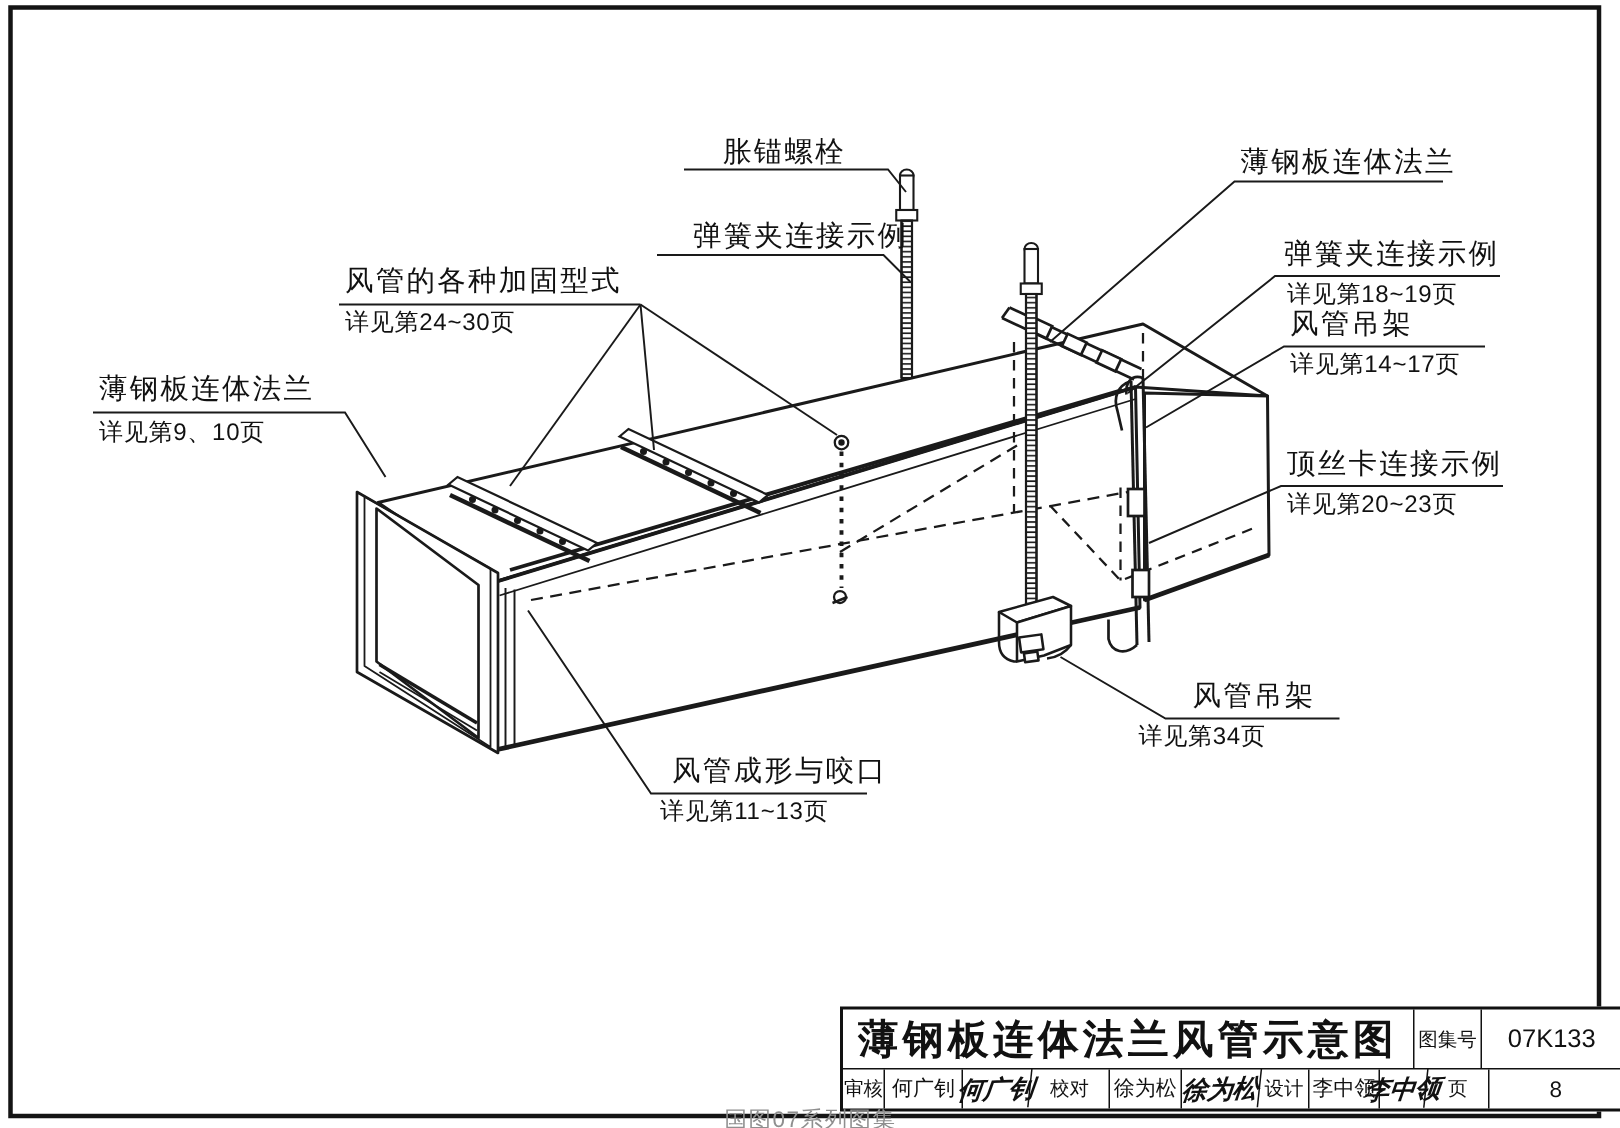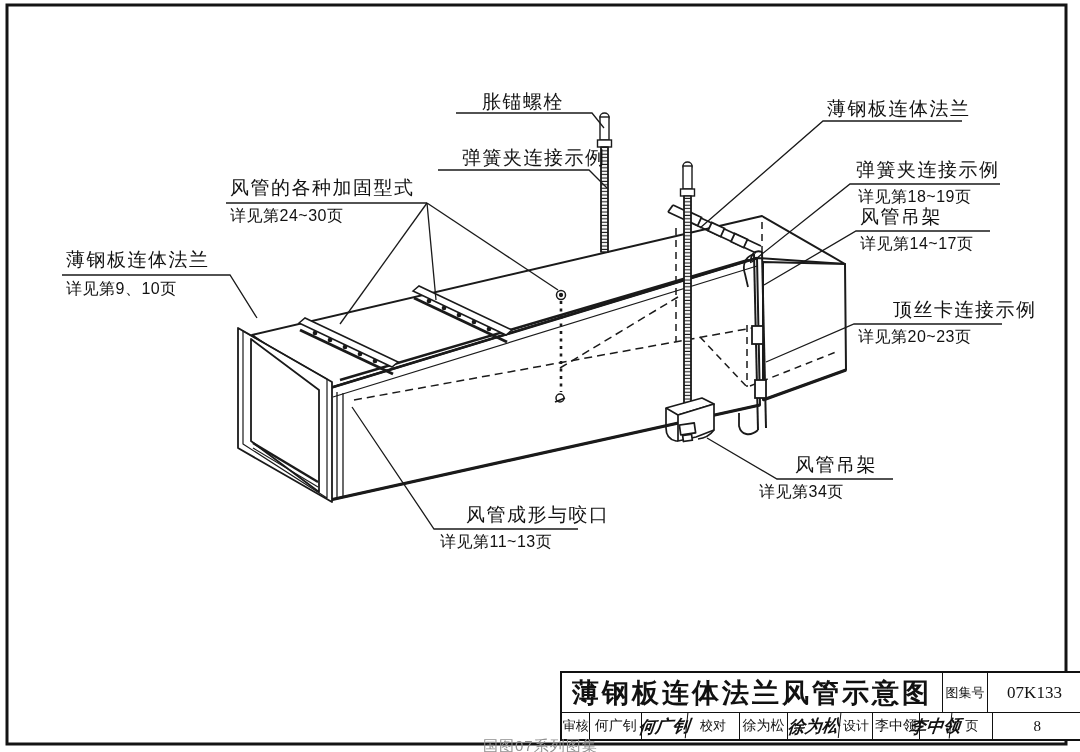--- a/index.html
+++ b/index.html
@@ -18,21 +18,21 @@
   #tb-row2{display:flex;height:26px;}
   .tb-cell{border-right:1.5px solid #111;display:flex;align-items:center;
            justify-content:center;box-sizing:border-box;color:#111;overflow:visible;}
   .tb-cell:last-child{border-right:none;}
   #tb-title{flex:1;font-size:27px;font-weight:bold;letter-spacing:3px;}
   .tb-lab{font-size:13px;}
   .tb-name{font-size:14px;}
   .tb-sig{font-size:17px;font-weight:bold;font-style:italic;
           font-family:"Liberation Serif","DejaVu Serif",serif;
           transform:skewX(-8deg) rotate(-2deg);white-space:nowrap;}
-  .tb-serif{font-family:Liberation Serif, serif;font-size:17px;}
+  .tb-serif{font-family:Liberation Sans, sans-serif;font-size:17px;}
   #watermark{position:absolute;left:483px;top:737px;font-size:15px;color:#8f8f8f;
              letter-spacing:1px;}
 </style>
 </head>
 <body>
 
 <div id="page">
 
 <svg width="1080" height="752" viewBox="0 0 1080 752">
   <defs>
@@ -184,30 +184,30 @@
   <div class="label" style="left:482px;top:91px">胀锚螺栓</div>
   <div class="label" style="left:462px;top:147px">弹簧夹连接示例</div>
   <div class="label" style="left:827px;top:98px">薄钢板连体法兰</div>
 
   <div class="label" style="left:856px;top:159px">弹簧夹连接示例</div>
   <div class="label small" style="left:858px;top:188px">详见第18~19页</div>
 
   <div class="label" style="left:860px;top:206px">风管吊架</div>
   <div class="label small" style="left:860px;top:235px">详见第14~17页</div>
 
-  <div class="label" style="left:893px;top:299px">顶丝卡连接示例</div>
+  <div class="label" style="left:858px;top:299px">顶丝卡连接示例</div>
   <div class="label small" style="left:858px;top:328px">详见第20~23页</div>
 
   <div class="label" style="left:230px;top:177px">风管的各种加固型式</div>
   <div class="label small" style="left:230px;top:207px">详见第24~30页</div>
 
   <div class="label" style="left:66px;top:249px">薄钢板连体法兰</div>
   <div class="label small" style="left:66px;top:280px">详见第9、10页</div>
 
-  <div class="label" style="left:466px;top:504px">风管成形与咬口</div>
+  <div class="label" style="left:448px;top:504px">风管成形与咬口</div>
   <div class="label small" style="left:440px;top:533px">详见第11~13页</div>
 
   <div class="label" style="left:795px;top:454px">风管吊架</div>
   <div class="label small" style="left:759px;top:483px">详见第34页</div>
 
   <div id="titleblock">
     <div id="tb-row1">
       <div class="tb-cell" id="tb-title">薄钢板连体法兰风管示意图</div>
       <div class="tb-cell tb-lab" style="width:45px">图集号</div>
       <div class="tb-cell tb-serif" style="width:93px">07K133</div>

